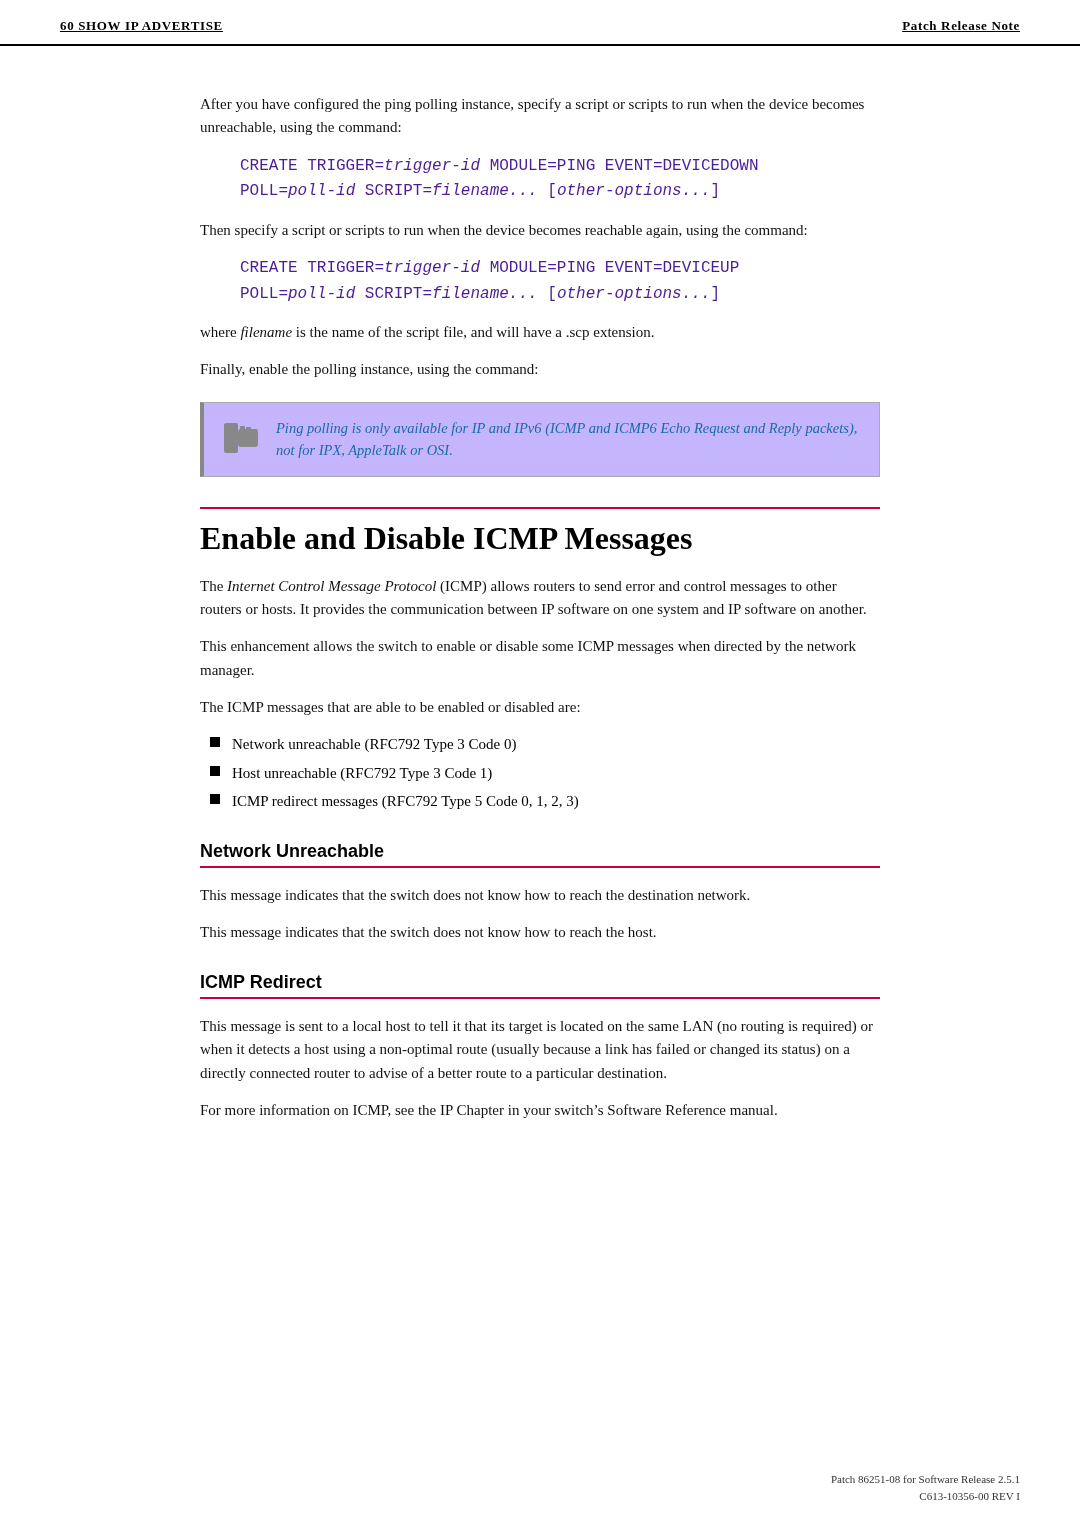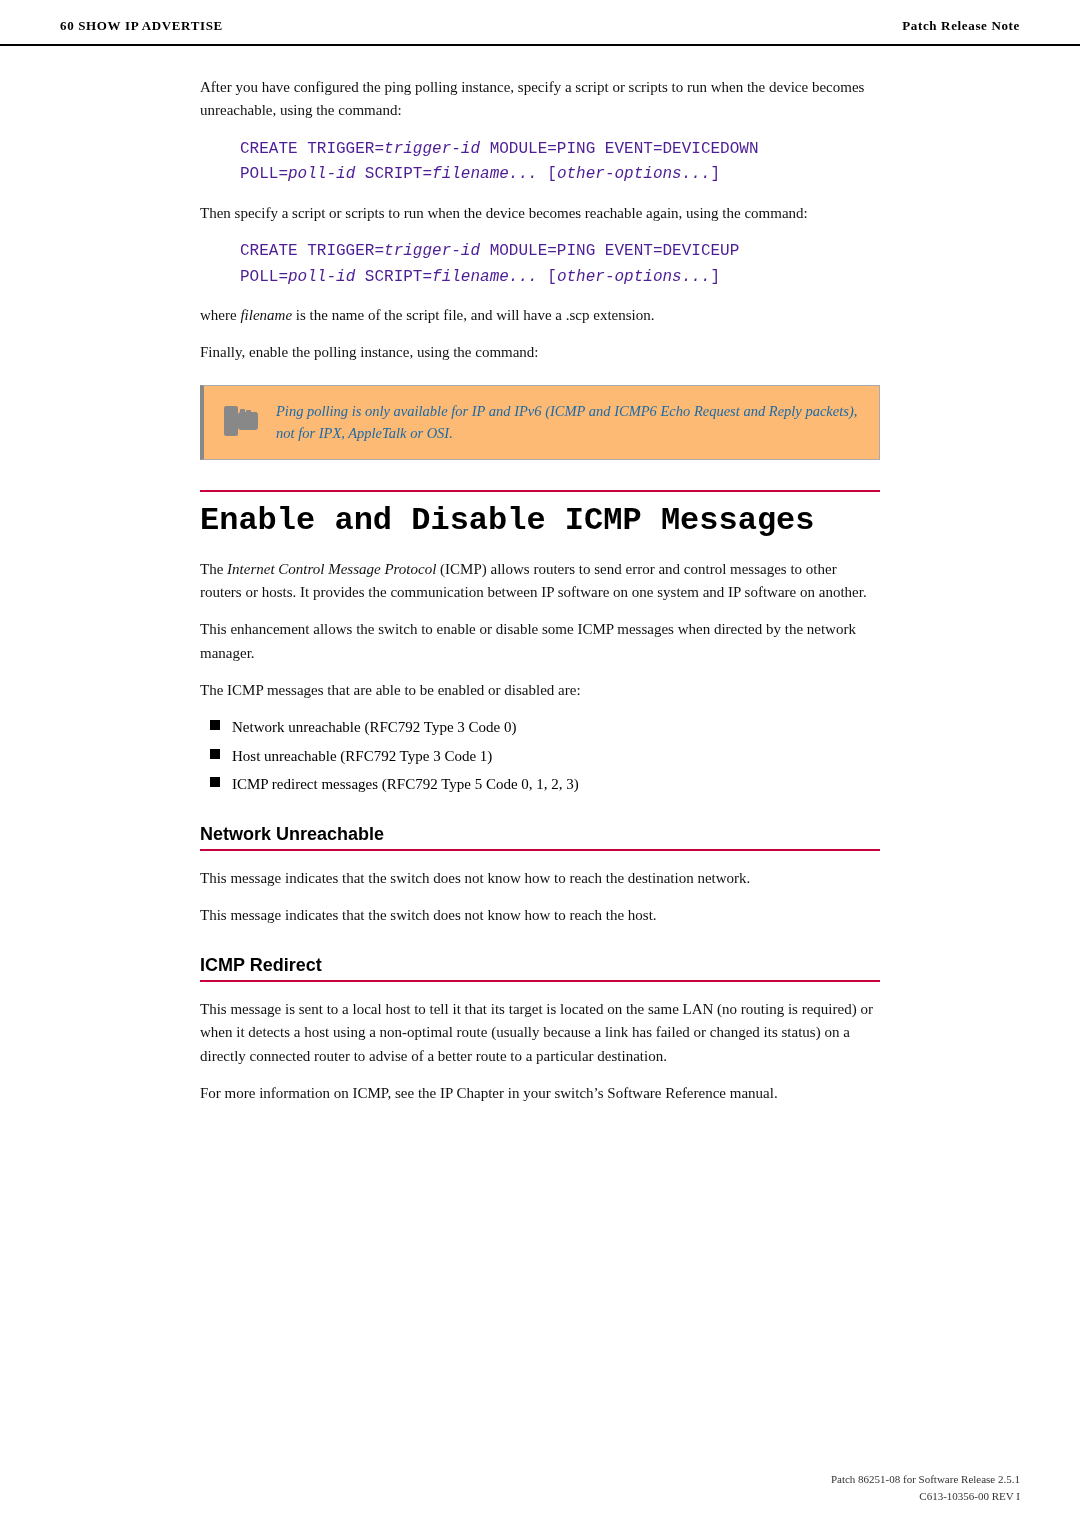--- a/index.html
+++ b/index.html
@@ -12,21 +12,22 @@
       min-height: 1528px;
       position: relative;
     }
 
     .page-header {
       display: flex;
       justify-content: space-between;
       align-items: baseline;
       padding: 18px 60px 10px 60px;
       border-bottom: 2px solid #000;
-      margin-bottom: 0;
+      margin-bottom: 17px;
+      text-decoration: underline;
     }
     .page-header-left {
       font-weight: bold;
       font-size: 13px;
       letter-spacing: 0.05em;
     }
     .page-header-right {
       font-weight: bold;
       font-size: 13px;
       letter-spacing: 0.05em;
@@ -50,21 +51,21 @@
       line-height: 1.6;
       color: #4c1d95;
     }
     .code-block .italic-code {
       font-style: italic;
     }
 
     .note-box {
       border: 1px solid #aaa;
       border-left: 4px solid #888;
-      background: #fdba74;
+      background: #c4b5fd;
       padding: 14px 18px 14px 18px;
       margin: 20px 0 30px 0;
       display: flex;
       align-items: flex-start;
       gap: 16px;
     }
     .note-icon {
       flex-shrink: 0;
       width: 38px;
       height: 38px;
@@ -79,21 +80,21 @@
 
     .section-divider {
       border: none;
       border-top: 2px solid #c8003c;
       margin: 30px 0 10px 0;
     }
 
     .section-title {
       font-size: 32px;
       font-weight: bold;
-      font-family: Liberation Mono, monospace;
+      font-family: Liberation Serif, serif;
       margin-bottom: 18px;
       color: #000;
       line-height: 1.2;
     }
 
     .subsection-title {
       font-size: 18px;
       font-weight: bold;
       font-family: Arial, Helvetica, sans-serif;
       color: #000;

